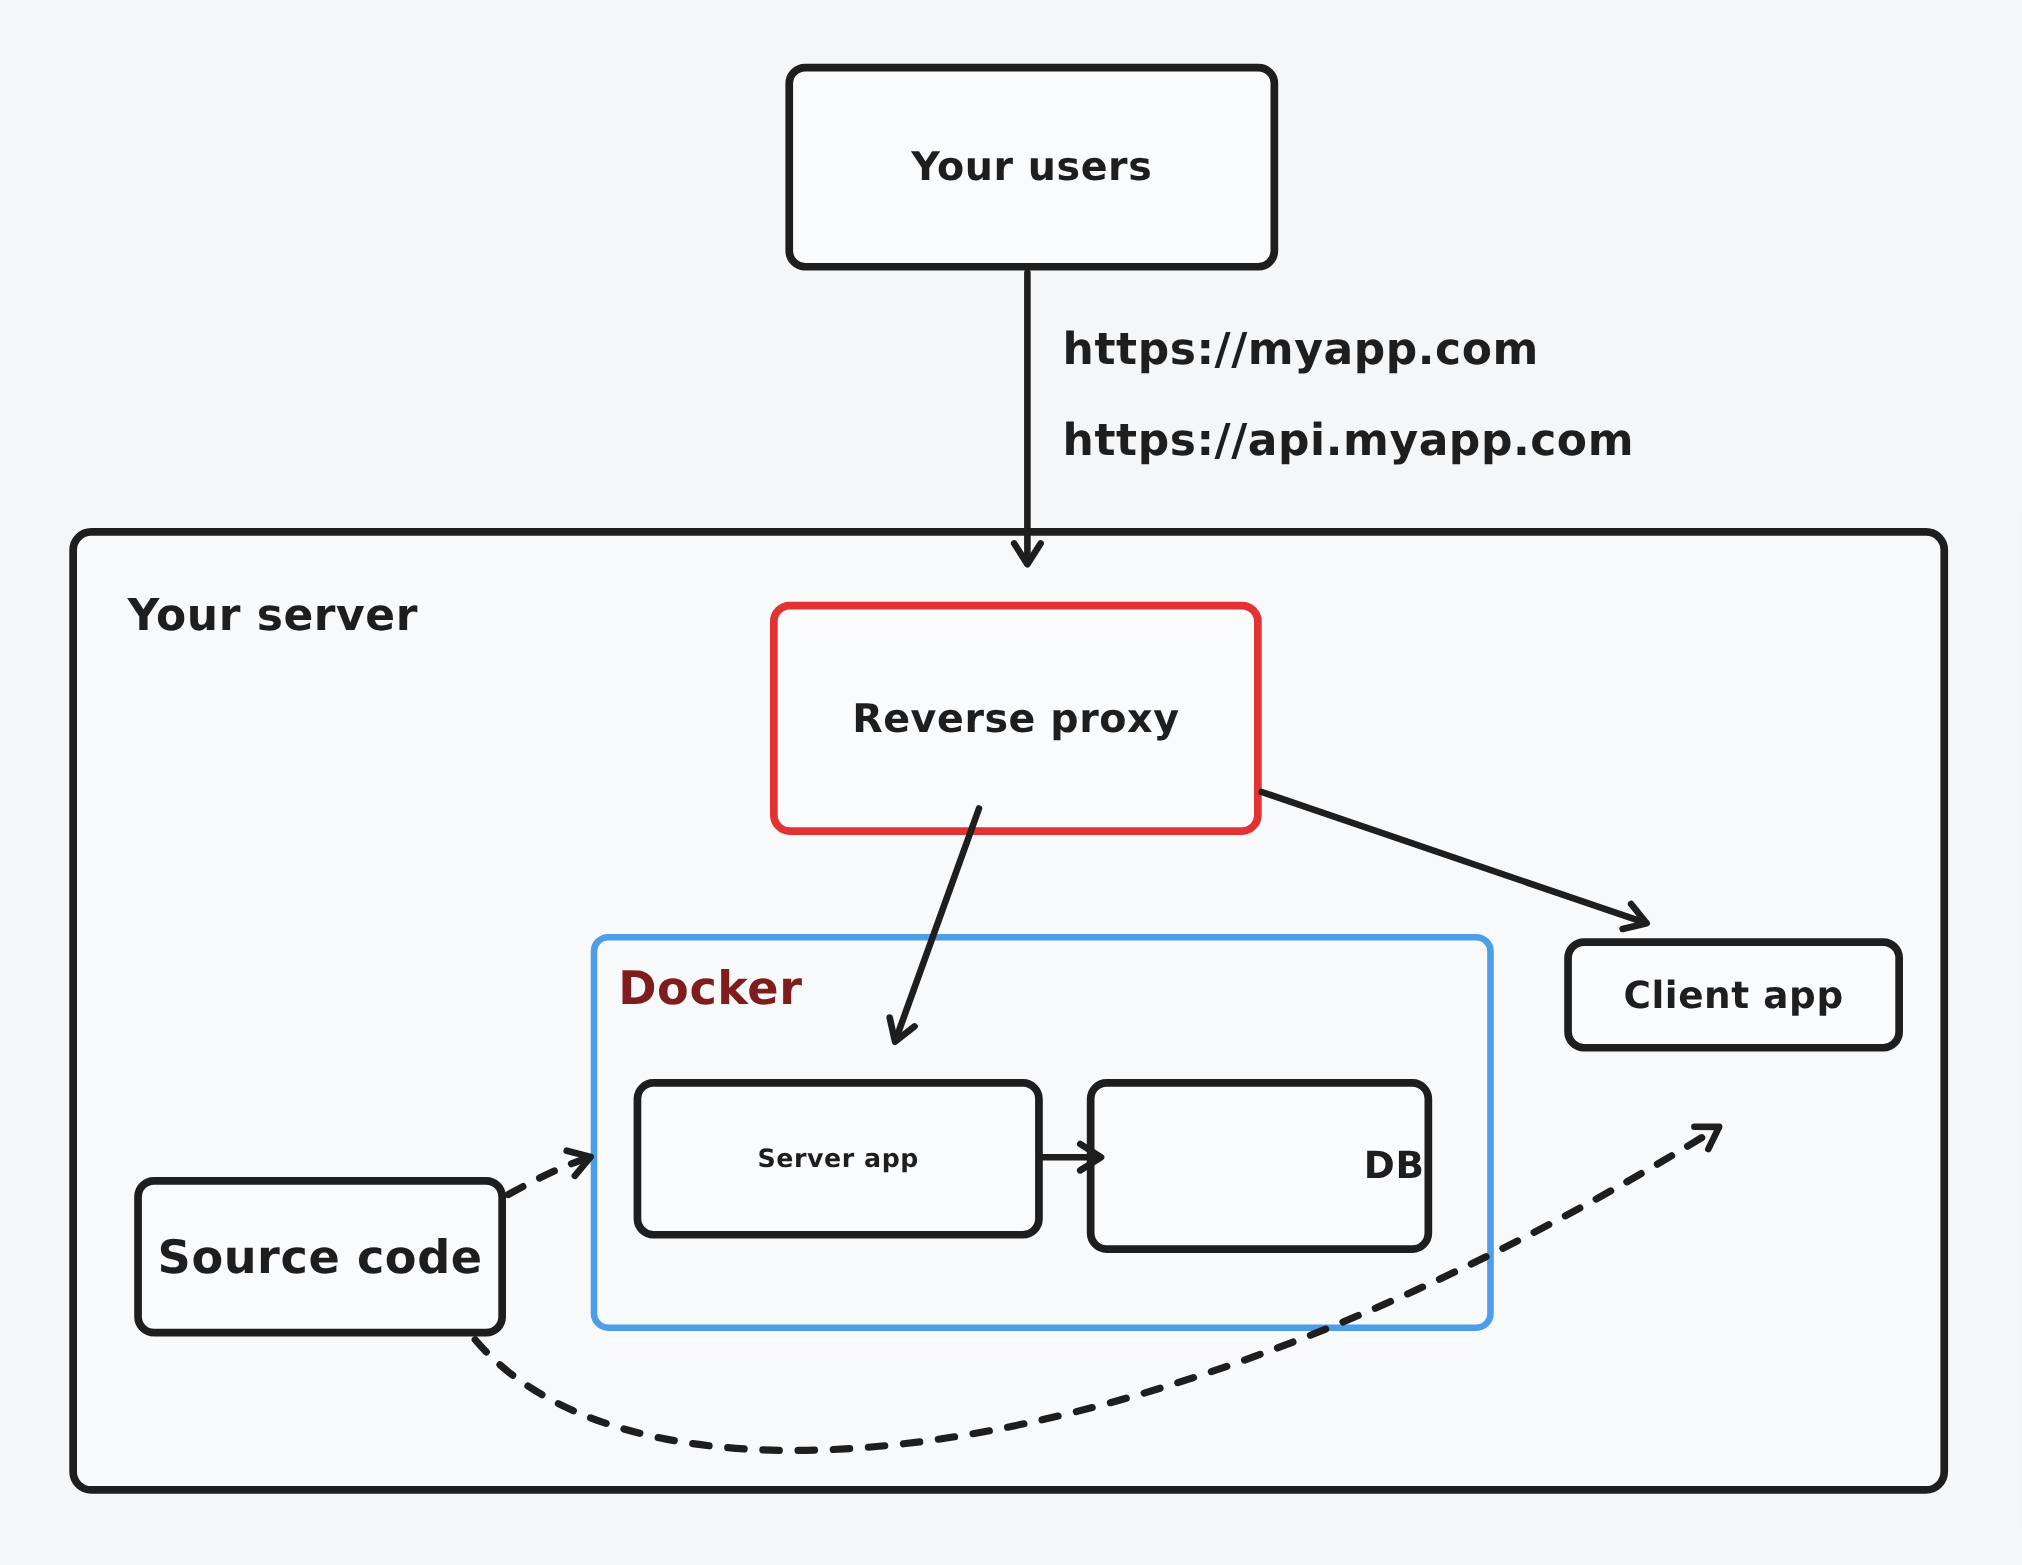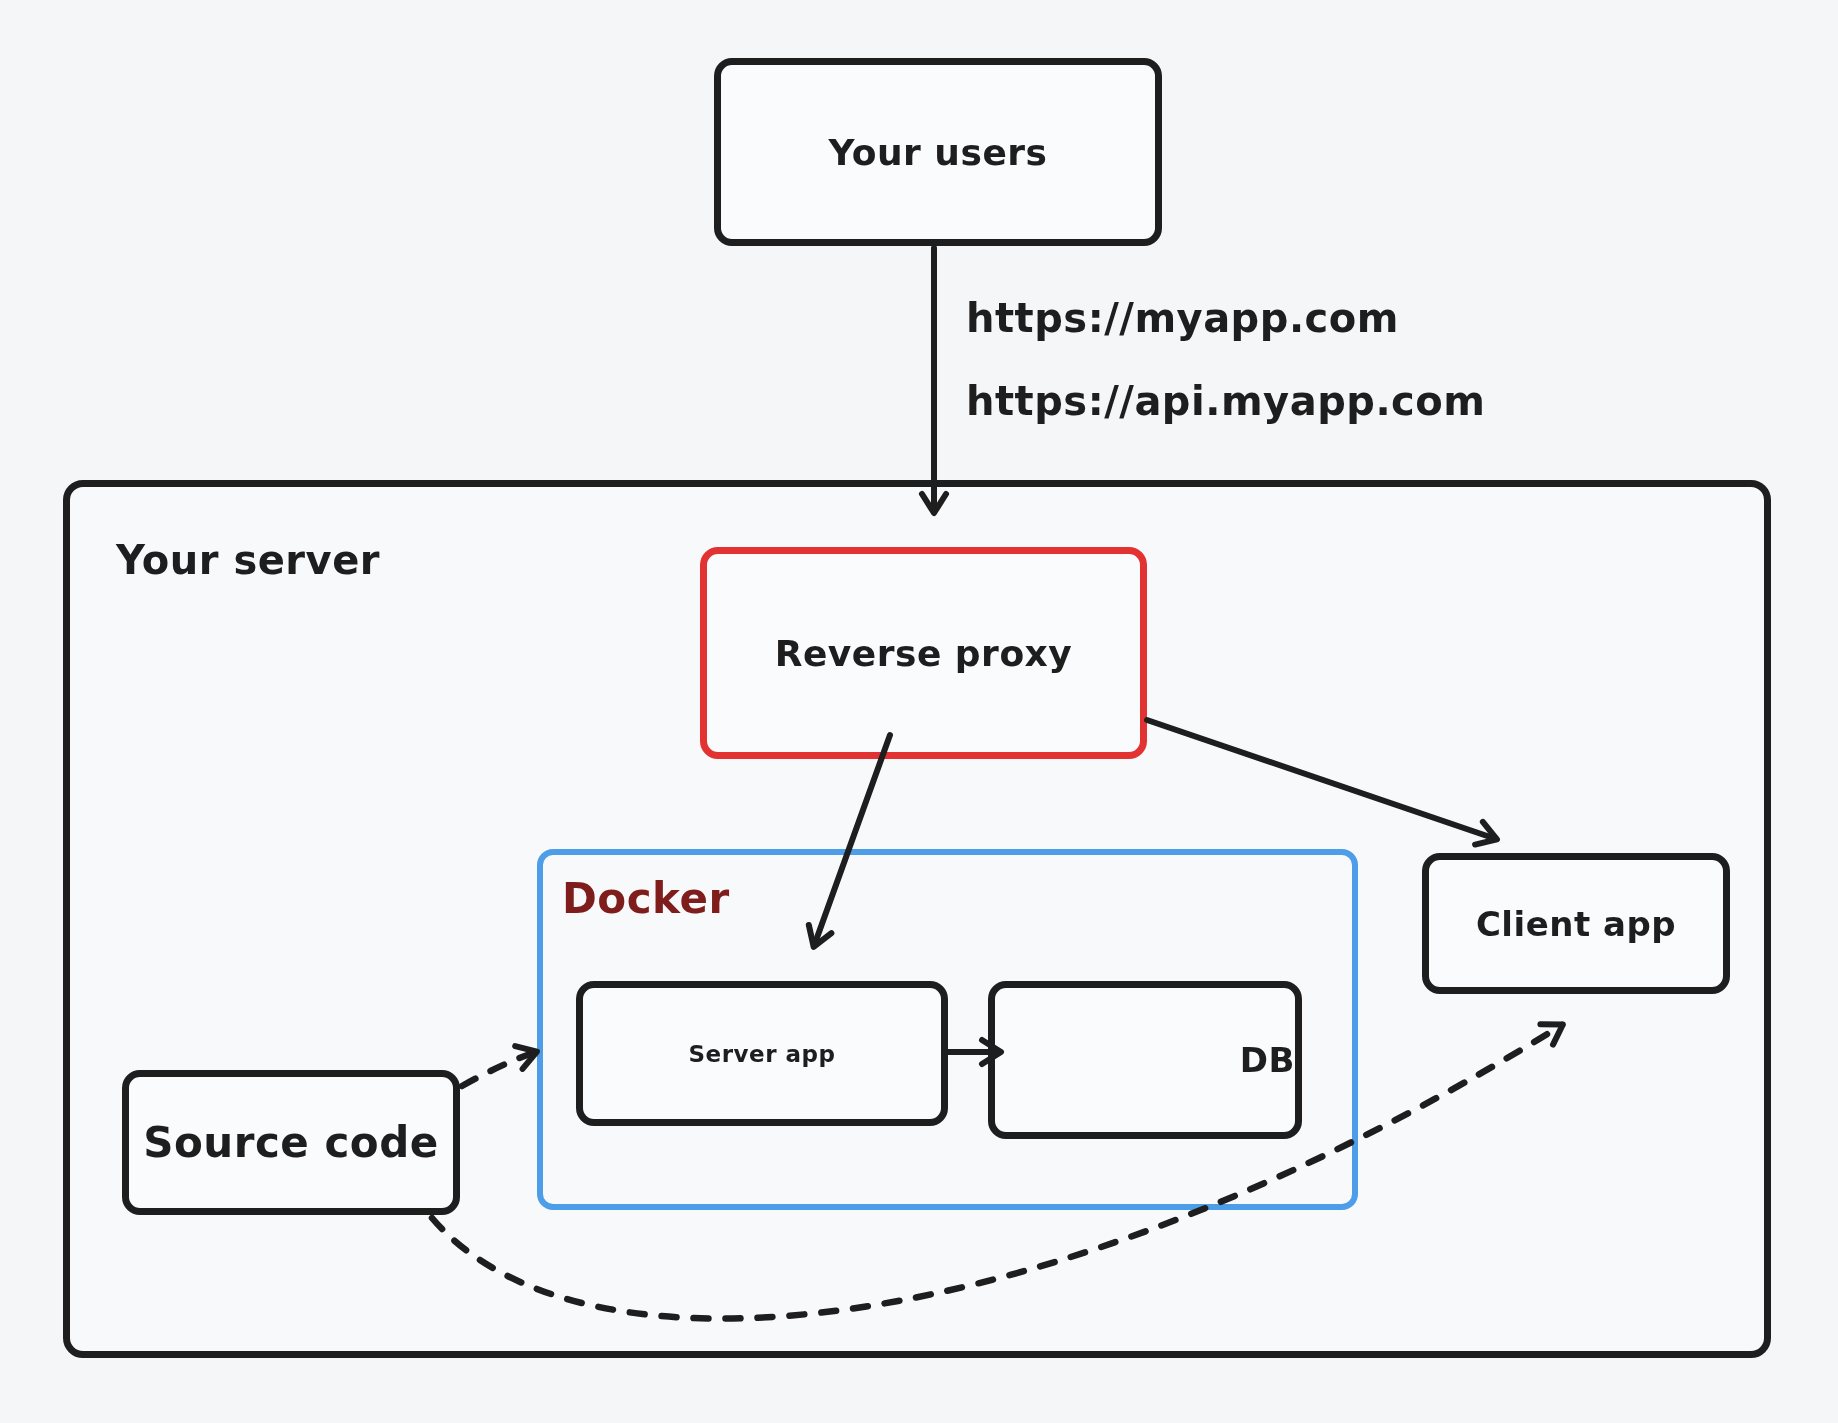--- a/index.html
+++ b/index.html
@@ -34,21 +34,21 @@
     white-space:nowrap;
     letter-spacing:0.5px;
     line-height:1.1;
   }
   #box-your-server{left:63px;top:480px;width:1708px;height:878px;}
   #box-docker{left:537px;top:849px;width:821px;height:361px;border-color:#4d9de9;border-width:6px;background:transparent;border-radius:16px;}
   #box-your-users{left:714px;top:58px;width:448px;height:188px;font-size:36px;}
   #box-reverse-proxy{left:700px;top:547px;width:447px;height:212px;border-color:#e23232;font-size:36px;}
   #box-server-app{left:576px;top:981px;width:372px;height:145px;font-size:23px;}
   #box-db{left:988px;top:981px;width:314px;height:158px;font-size:34px;justify-content:flex-end;}
-  #box-client-app{left:1422px;top:853px;width:308px;height:141px;font-size:34px;}
+  #box-client-app{left:1422px;top:853px;width:308px;height:103px;font-size:34px;}
   #box-source-code{left:122px;top:1070px;width:338px;height:145px;font-size:42px;}
   #label-your-server{left:116px;top:538px;font-size:40px;}
   #label-docker{left:562px;top:876px;font-size:42px;color:#7f1d1d;}
   #label-url-primary{left:966px;top:296px;font-size:40px;}
   #label-url-api{left:966px;top:379px;font-size:40px;}
   #edges-overlay{position:absolute;left:0;top:0;pointer-events:none;}
 </style>
 </head>
 <body>
 

